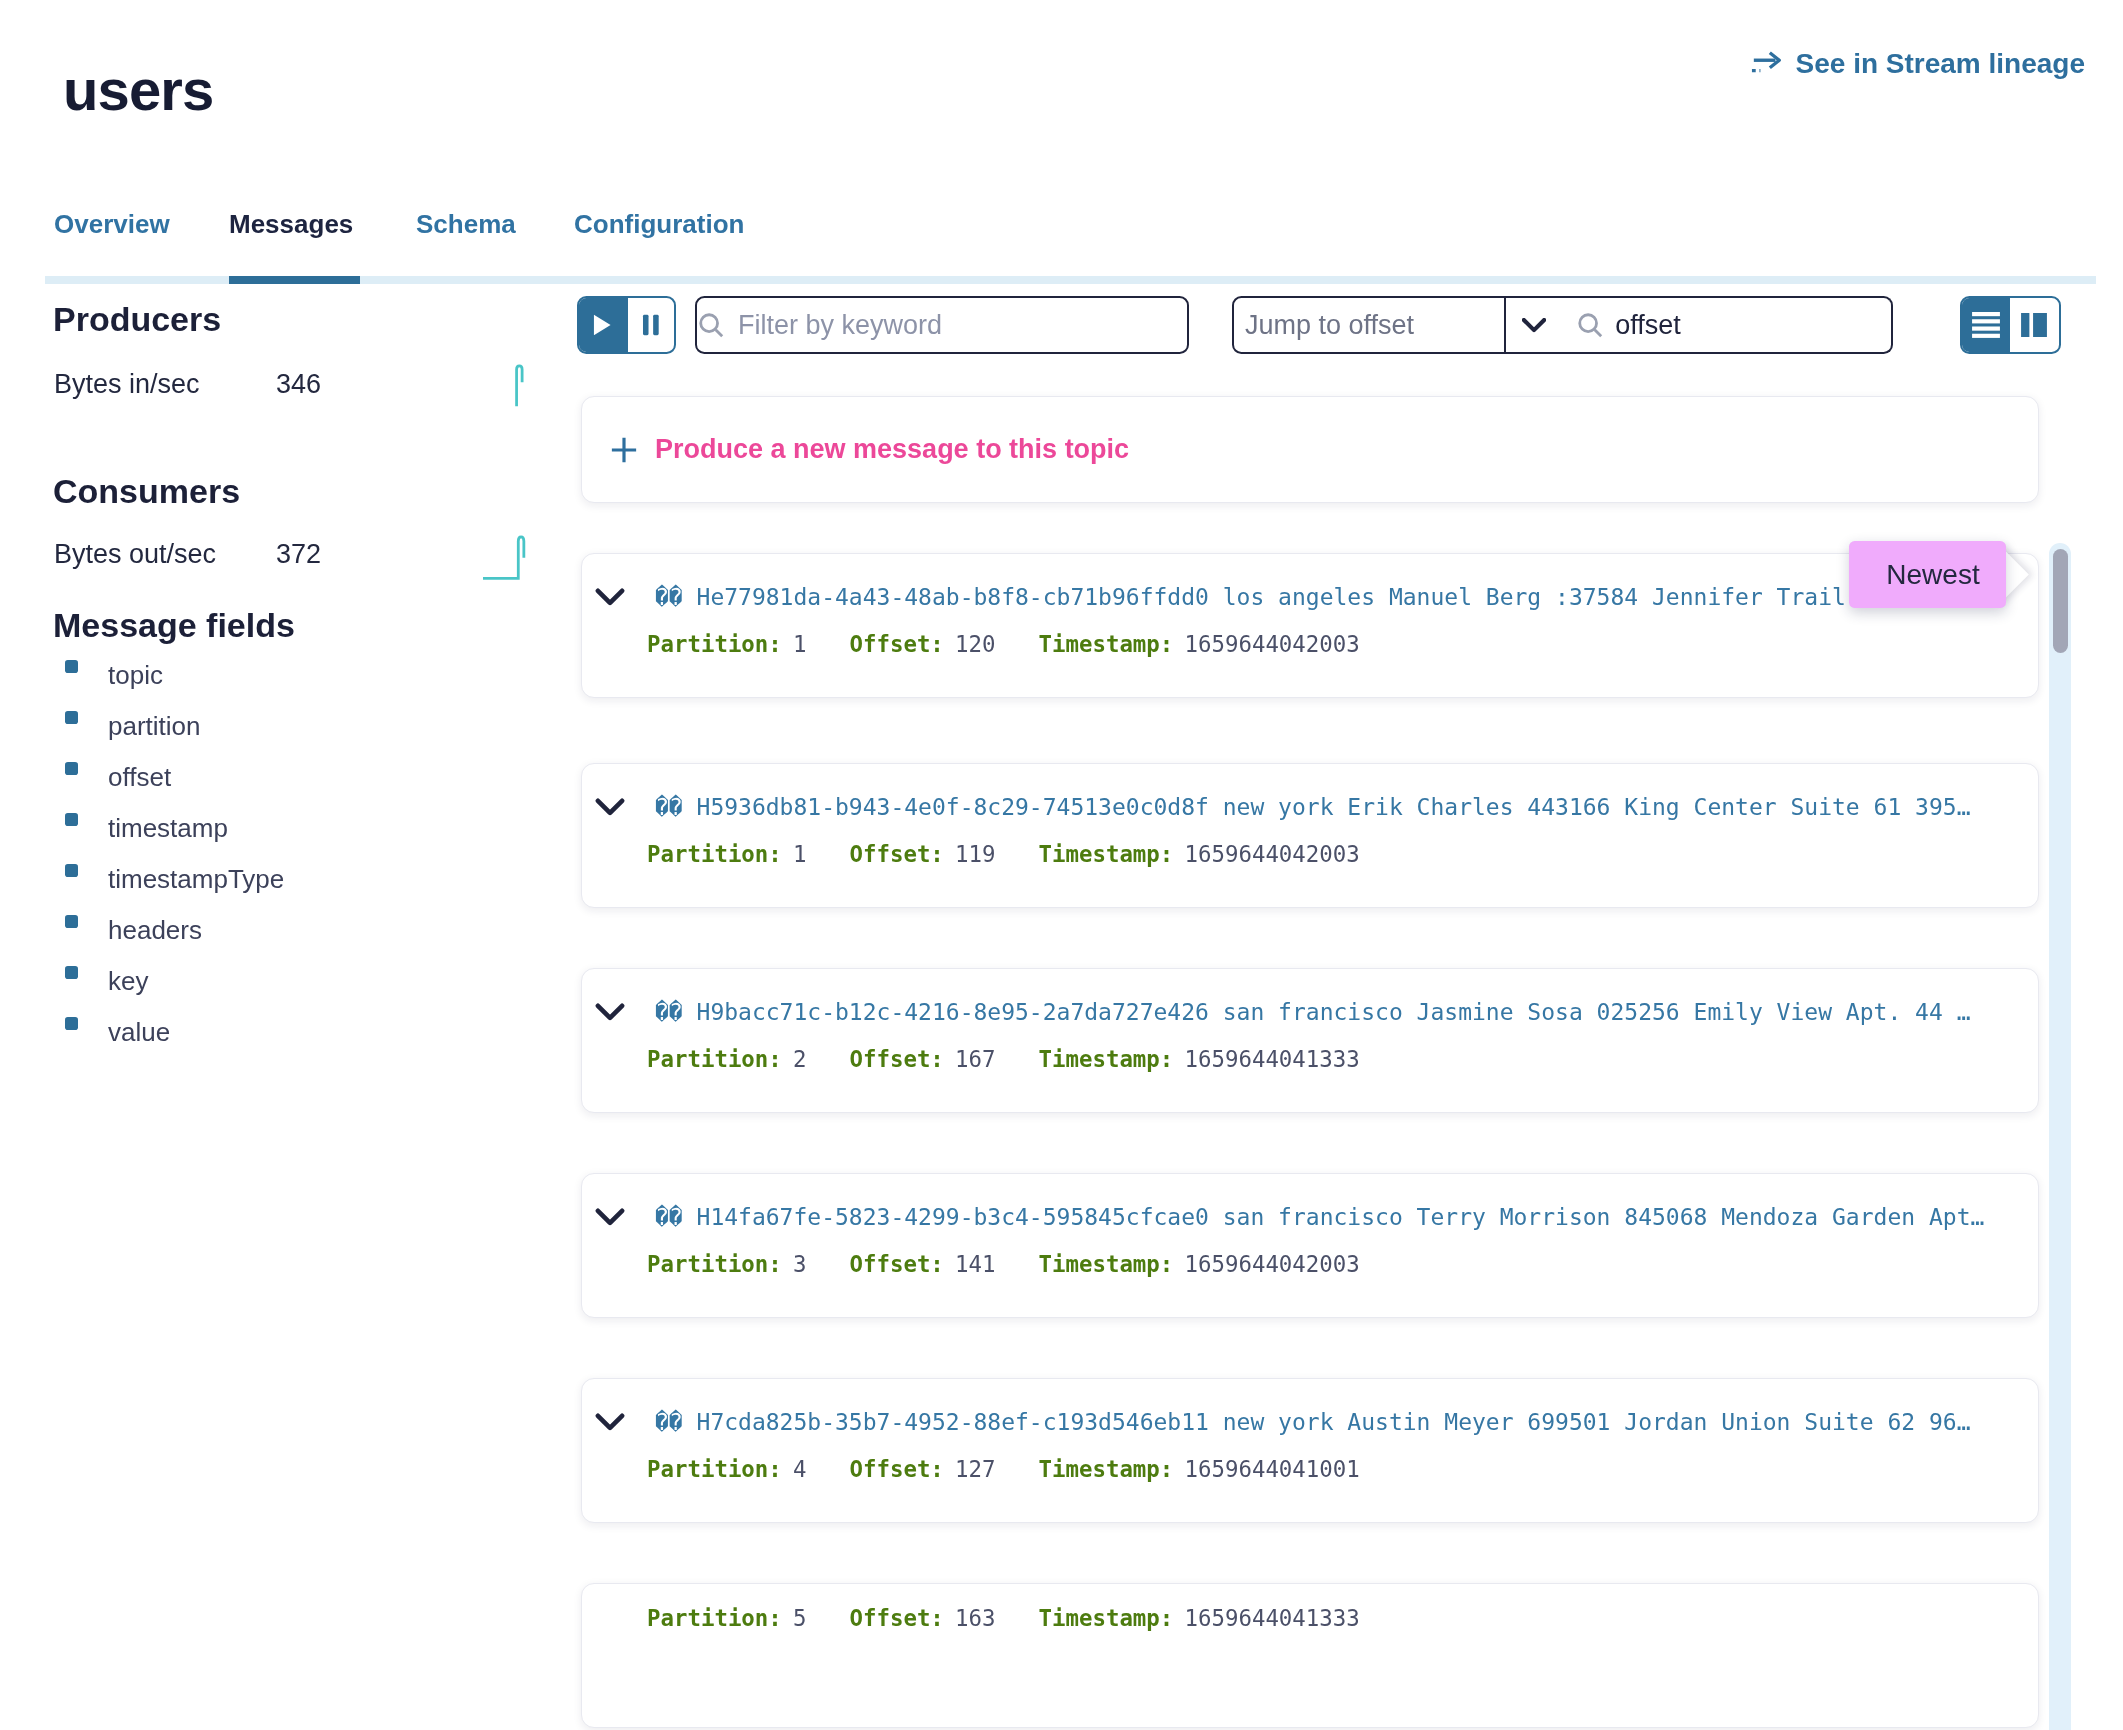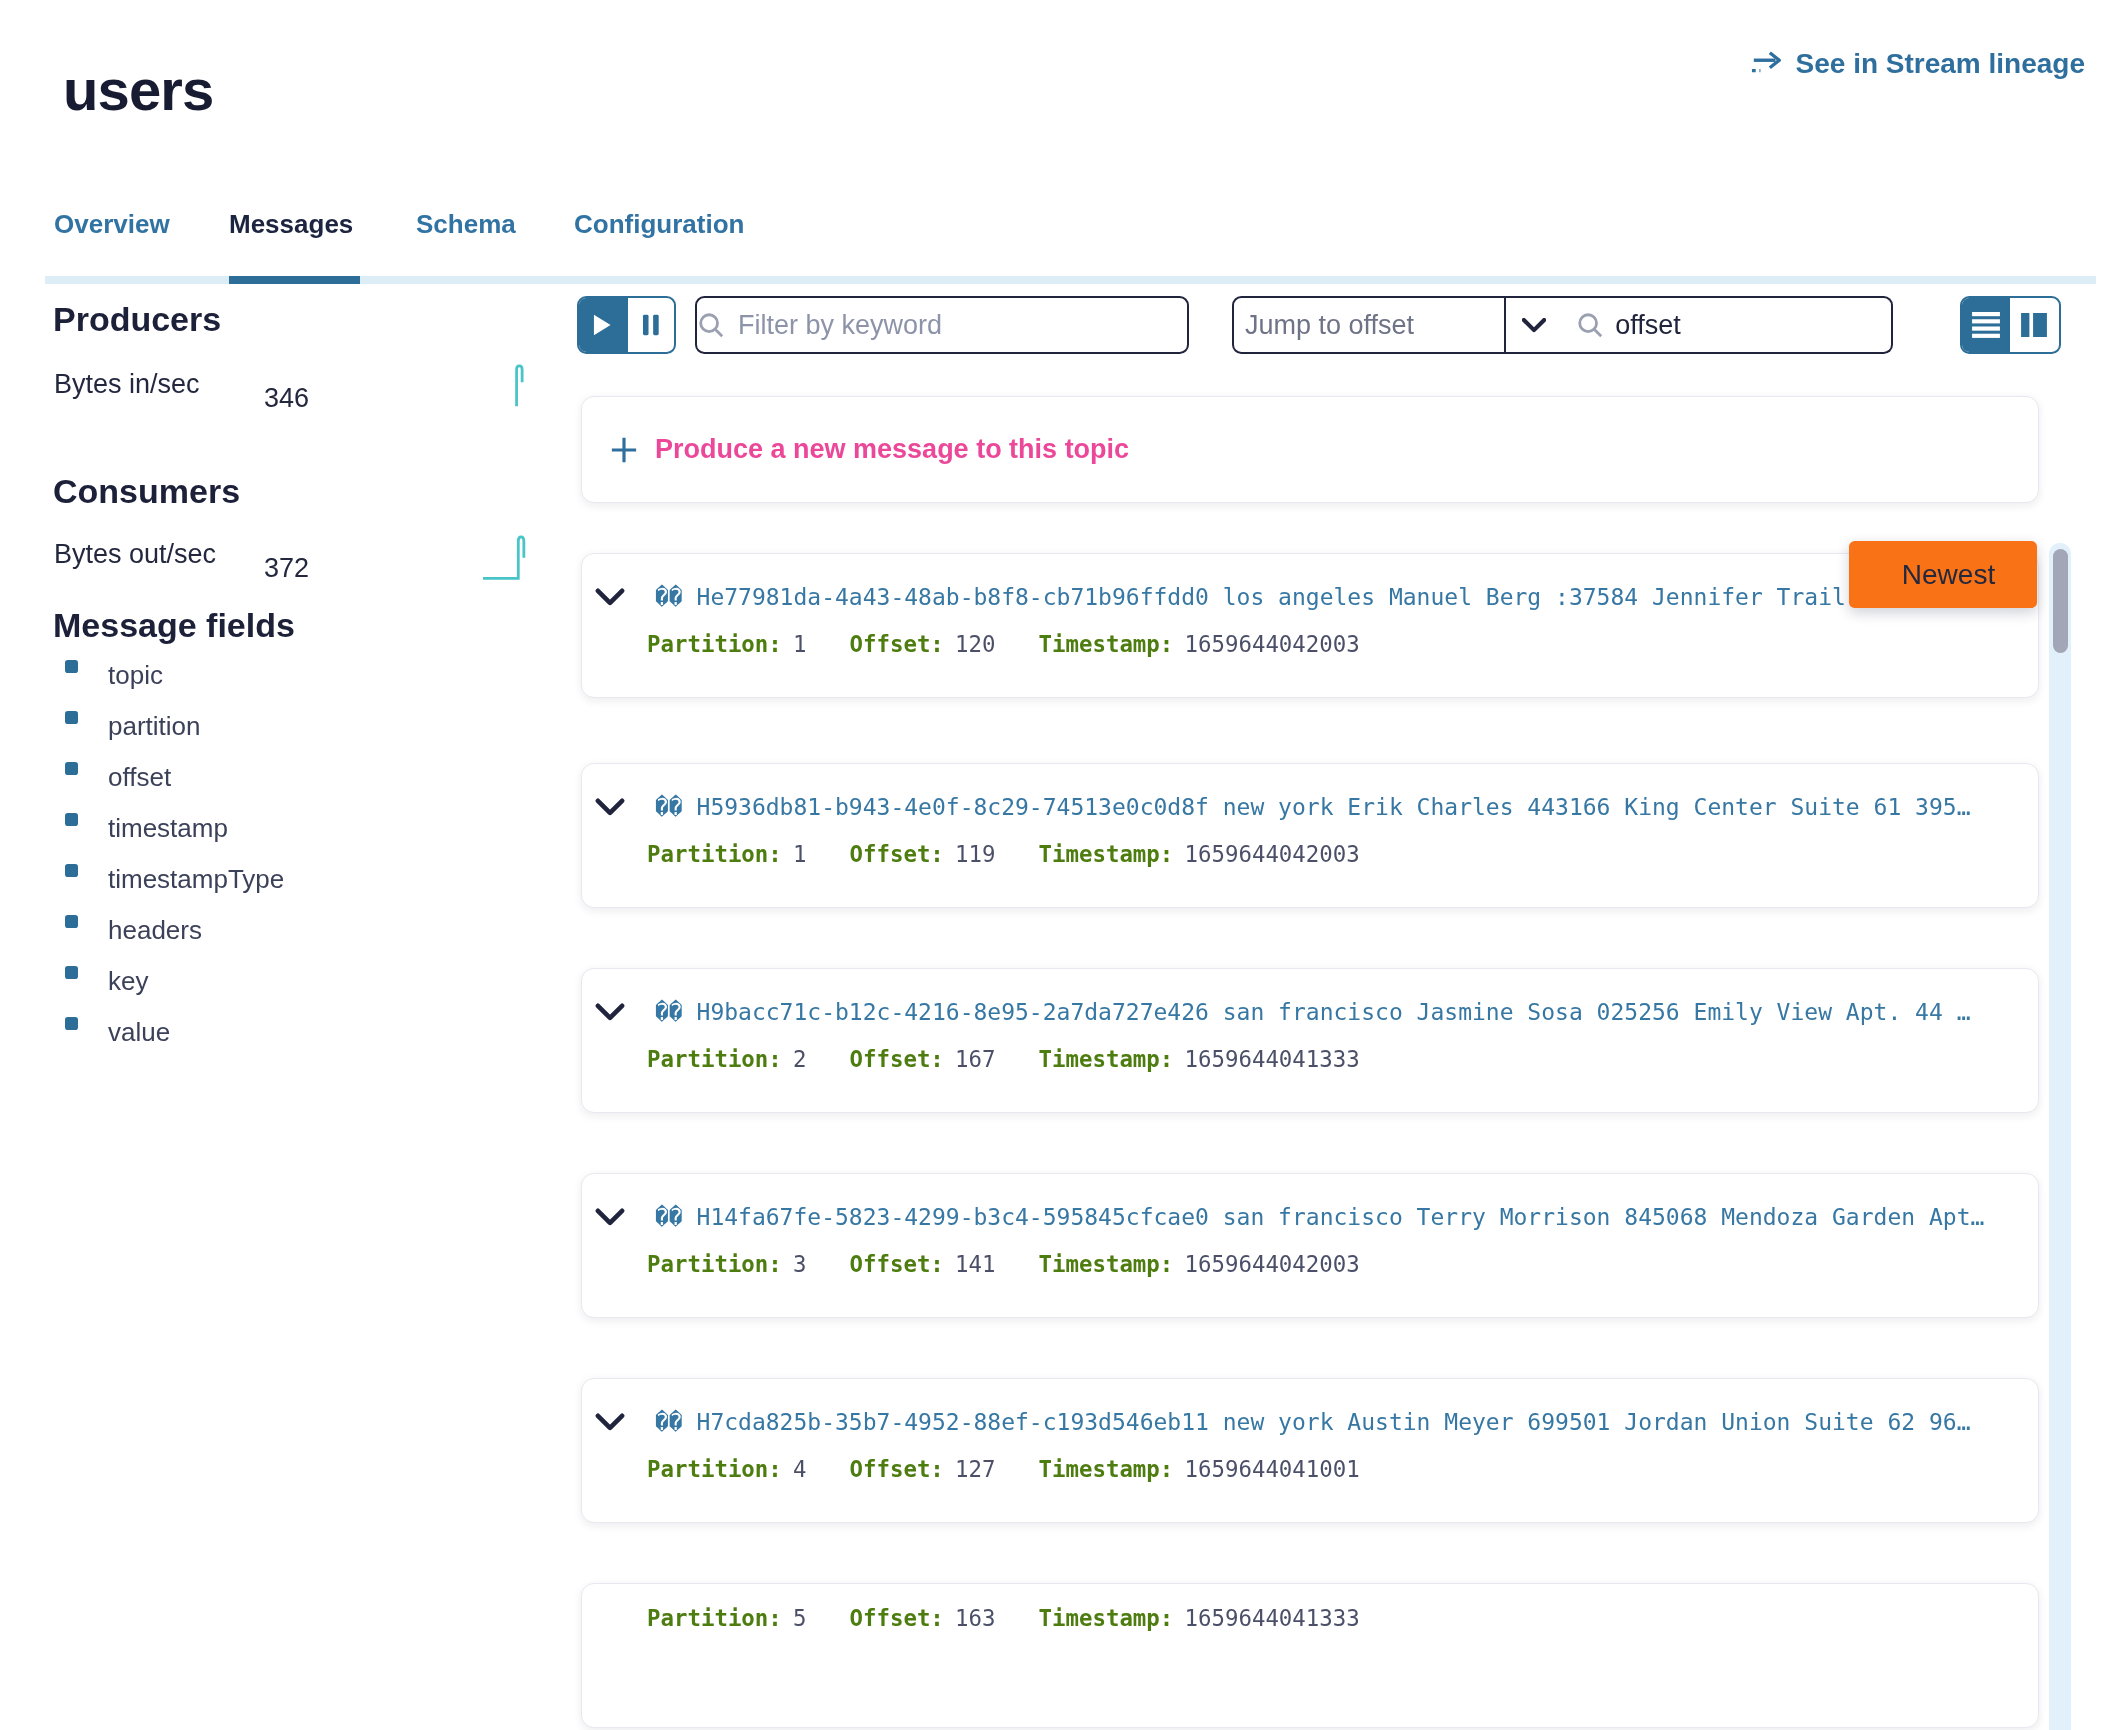--- a/index.html
+++ b/index.html
@@ -16,21 +16,21 @@
 
   
   .tab { position:absolute; top:209px; font-size:26px; font-weight:700; color:#3173a3; cursor:pointer; }
   .tab.active { color:#1d2440; }
   .tab-track { position:absolute; left:45px; right:28px; top:276px; height:8.4px; background:#ddedf6; }
   .tab-indicator { position:absolute; left:229px; top:276px; width:131px; height:8.4px; background:#2d6e98; }
 
   
   .side-heading { position:absolute; left:53px; font-size:34px; font-weight:800; color:#1c2038; }
   .stat-label { position:absolute; left:54px; font-size:27px; color:#23283f; }
-  .stat-value { position:absolute; left:264px; font-size:27px; color:#23283f;margin-top:14px; }
+  .stat-value { position:absolute; left:276px; font-size:27px; color:#23283f; }
   .sparkline { position:absolute; }
   .fields-list { position:absolute; left:65px; top:660px; list-style:none; }
   .fields-list li { height:51px; display:flex; align-items:flex-start; font-size:26px; color:#3c415a; }
   .bullet { width:13px; height:13px; background:#2d6e98; border-radius:2.8px; margin-right:30px; flex:0 0 auto; }
 
   
   .seg { position:absolute; top:296px; height:58px; border:2.8px solid #2d6e98; border-radius:9.3px;
     display:flex; overflow:hidden; background:#fff; }
   .seg-half { width:48px; display:flex; align-items:center; justify-content:center; cursor:pointer; }
   .seg-half.on { background:#2d6e98; }
@@ -67,21 +67,21 @@
   .meta-value { color:#4b5068; margin-left:11.2px; }
 
   
   .scroll-track { position:absolute; left:2049px; top:543px; width:22.4px; height:1187px;
     background:#e1f0fa; border-radius:11.2px 11.2px 0 0; z-index:30; }
   .scroll-thumb { position:absolute; left:3.7px; top:5.6px; width:15px; height:104px;
     background:#a2a6b6; border-radius:7.5px; cursor:pointer; }
   .newest-tip { position:absolute; left:1849px; top:541px; z-index:50; }
   .newest-arrow { position:absolute; left:128px; top:12px; width:43px; height:43px; background:#fff;
     transform:rotate(45deg); box-shadow:2.8px -2.8px 7.5px rgba(25,30,70,0.14); }
-  .newest-box { position:absolute; left:0; top:0; width:188px; height:67px; background:#f97316;
+  .newest-box { position:absolute; left:0; top:0; width:157px; height:67px; background:#f0abfc;
     border-radius:5.6px; box-shadow:0 4.7px 13px rgba(25,30,70,0.20); display:flex; align-items:center;
     justify-content:center; font-size:28px; color:#23283f;padding-left:11px; }
 </style>
 </head>
 <body>
 
 <div class="canvas">
 
   <div class="page-title">users</div>
   <div class="lineage-link">

